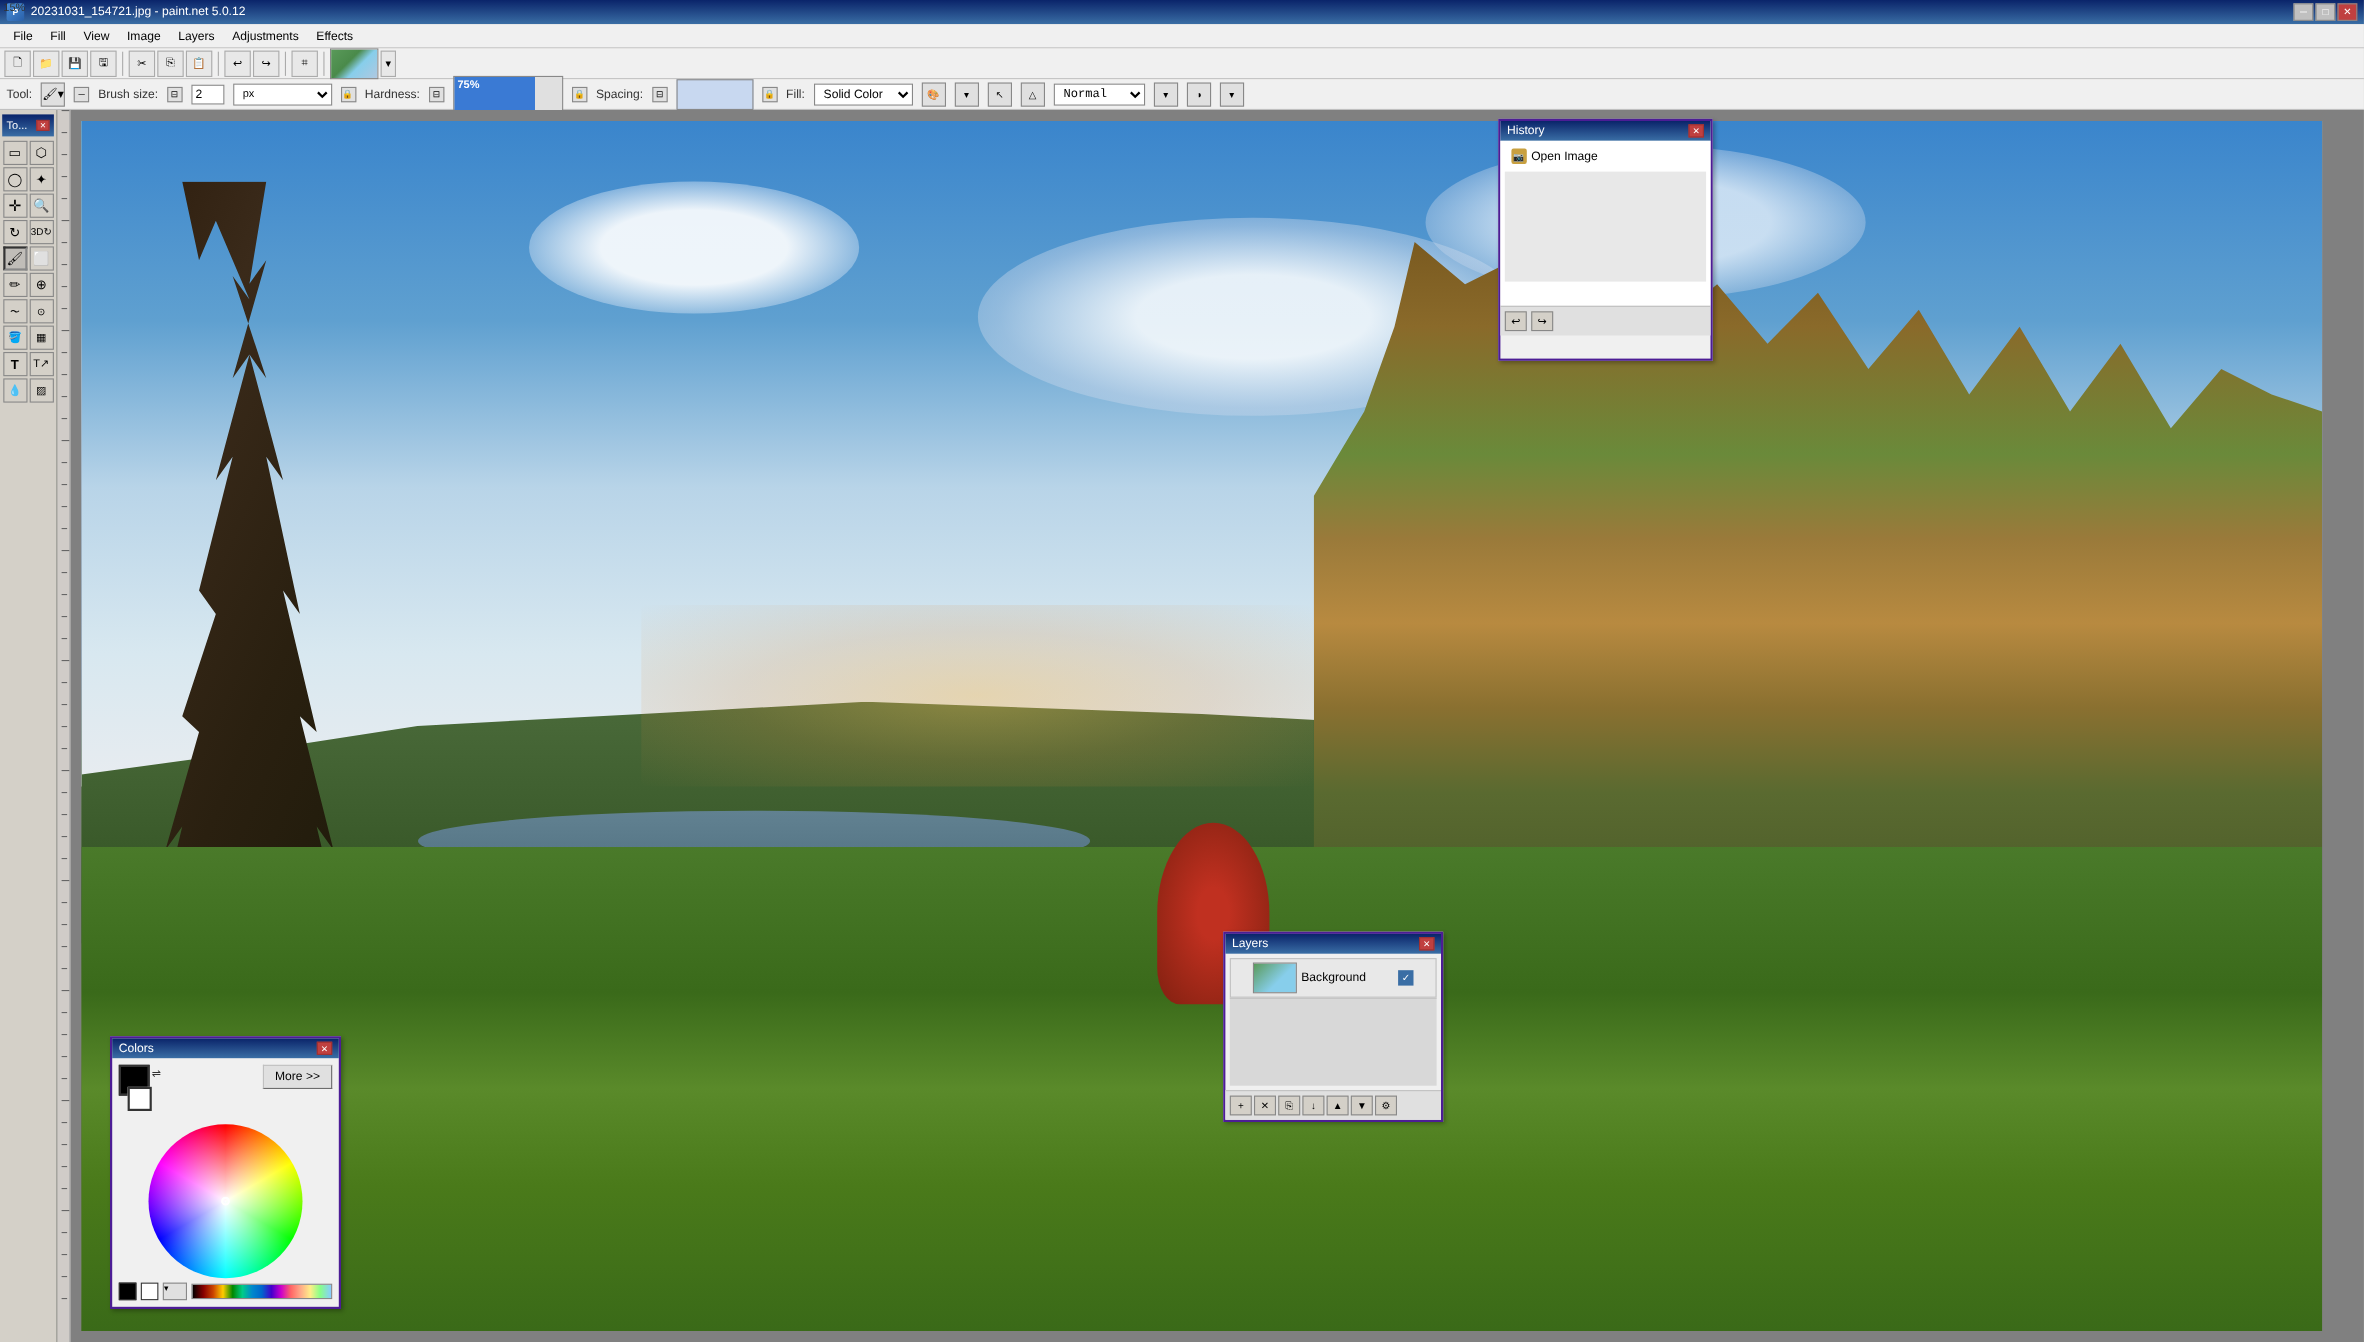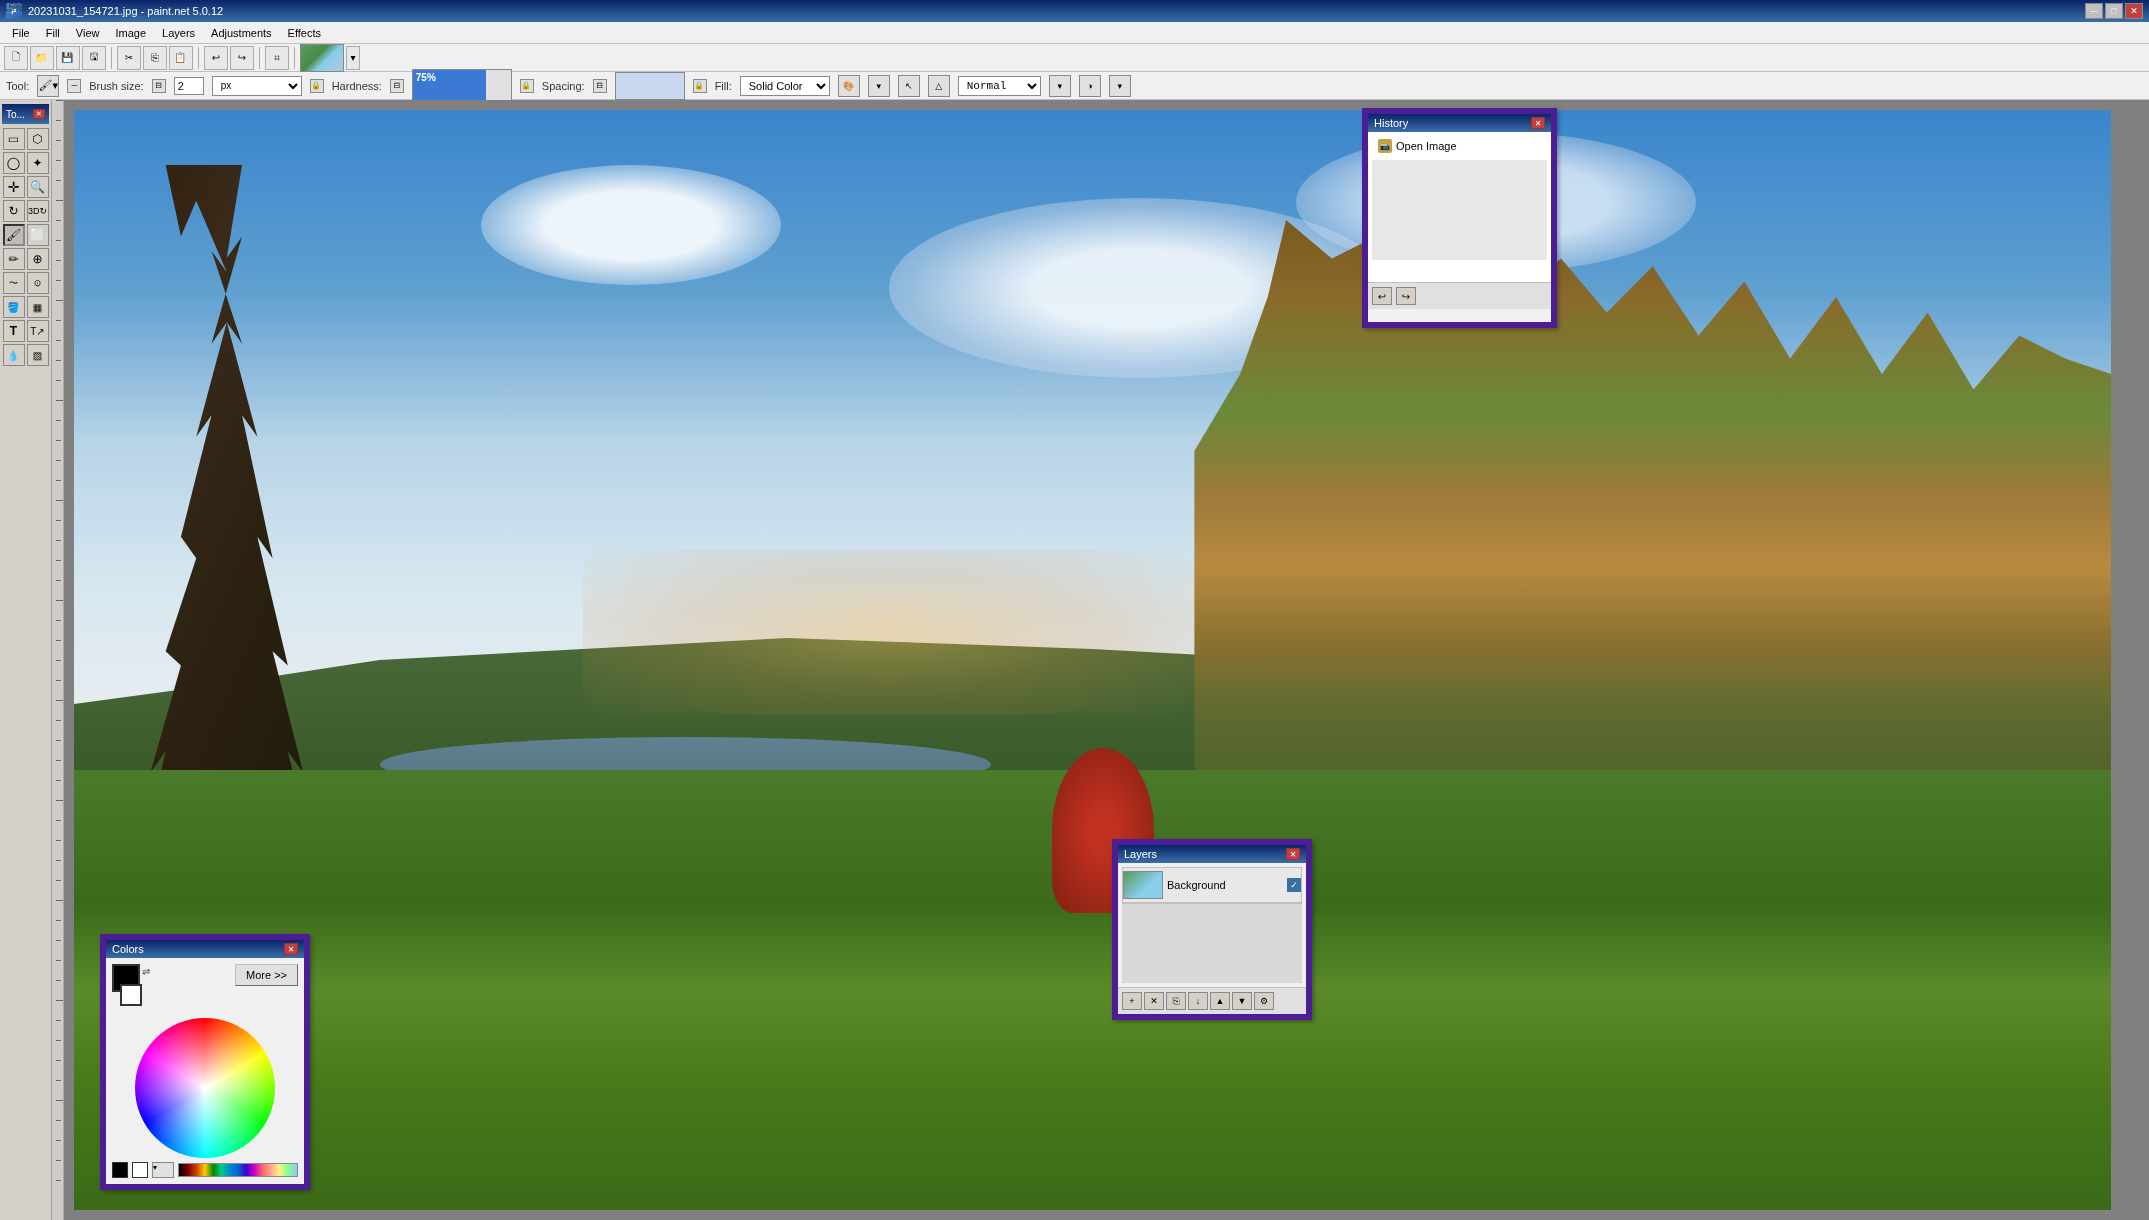--- a/index.html
+++ b/index.html
@@ -284,21 +284,21 @@
       bottom: 45%; left: 25%;
       width: 30%;
       height: 15%;
       background: radial-gradient(ellipse, rgba(240,180,80,0.4) 0%, rgba(220,140,60,0.2) 50%, transparent 100%);
     }
 
     
     .floating-panel {
       position: absolute;
       background: #f0f0f0;
-      border: 6px solid #4c1d95;
+      border: 2px solid #4c1d95;
       box-shadow: 2px 2px 4px rgba(0,0,0,0.3);
     }
     .panel-titlebar {
       height: 18px;
       background: linear-gradient(to bottom, #0a246a, #3a6ea5);
       color: white;
       display: flex;
       align-items: center;
       justify-content: space-between;
       padding: 0 6px;
@@ -405,21 +405,21 @@
     
     #layers-panel {
       left: 1060px;
       bottom: 30px;
       width: 200px;
     }
     .layer-row {
       display: flex;
       align-items: center;
       gap: 4px;
-      padding: 3px 0;
+      padding: 3px 20px;
       background: #e8e8e8;
       border: 1px solid #c0c0c0;
       cursor: pointer;
     }
     .layer-thumb {
       width: 40px; height: 28px;
       background: linear-gradient(135deg, #5a9a5a 0%, #87ceeb 60%);
       border: 1px solid #888;
     }
     .layer-name { font-size: 11px; flex: 1; }

